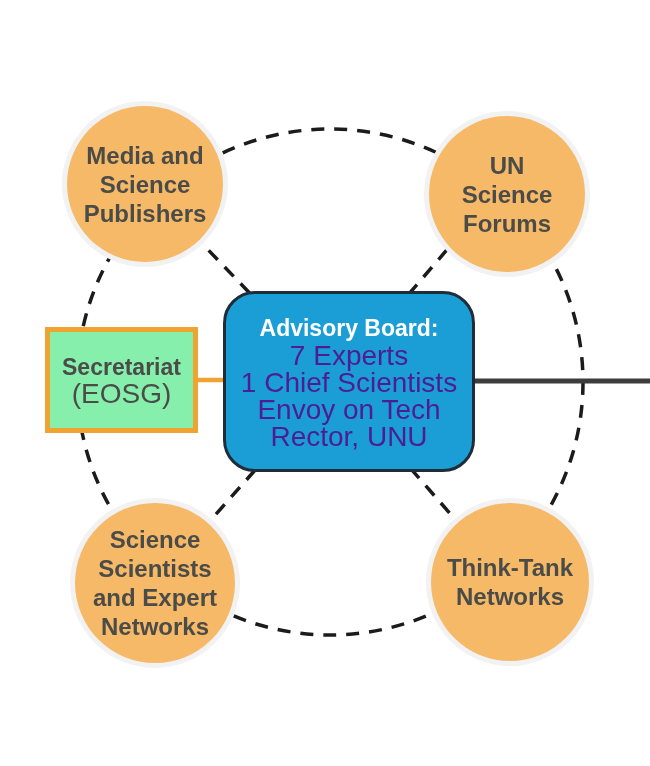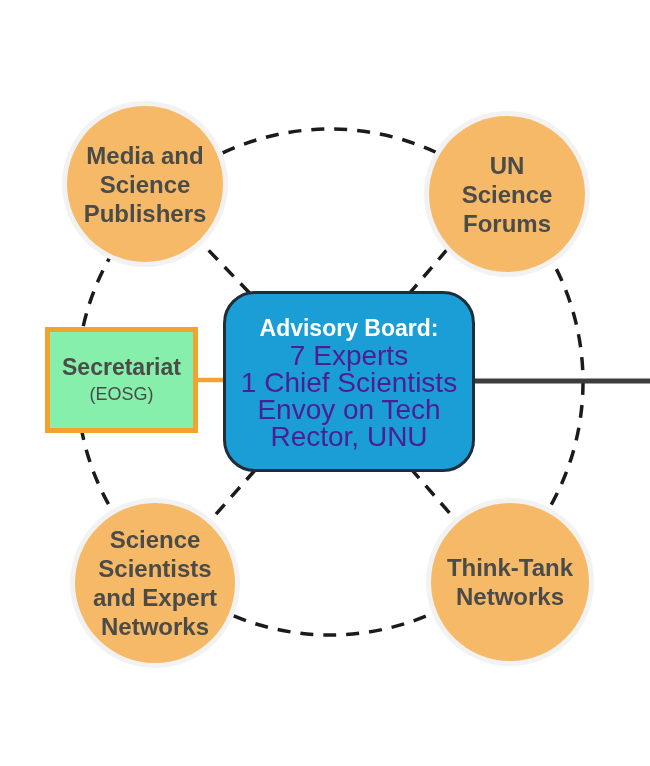--- a/index.html
+++ b/index.html
@@ -45,21 +45,21 @@
     background: #86efac;
     border: 5px solid #f0a32e;
     display: flex;
     flex-direction: column;
     align-items: center;
     justify-content: center;
     text-align: center;
     color: #4b4b48;
   }
   #secretariat-box .title { font-weight: bold; font-size: 23px; line-height: 27px; }
-  #secretariat-box .subtitle { font-size: 18px; line-height: 26px; }
+  #secretariat-box .subtitle { font-size: 28px; line-height: 26px; }
 
   #advisory-box {
     position: absolute;
     left: 223px; top: 291px;
     width: 252px; height: 181px;
     box-sizing: border-box;
     background: #1b9ed6;
     border: 3px solid #1e2d38;
     border-radius: 32px;
     display: flex;

